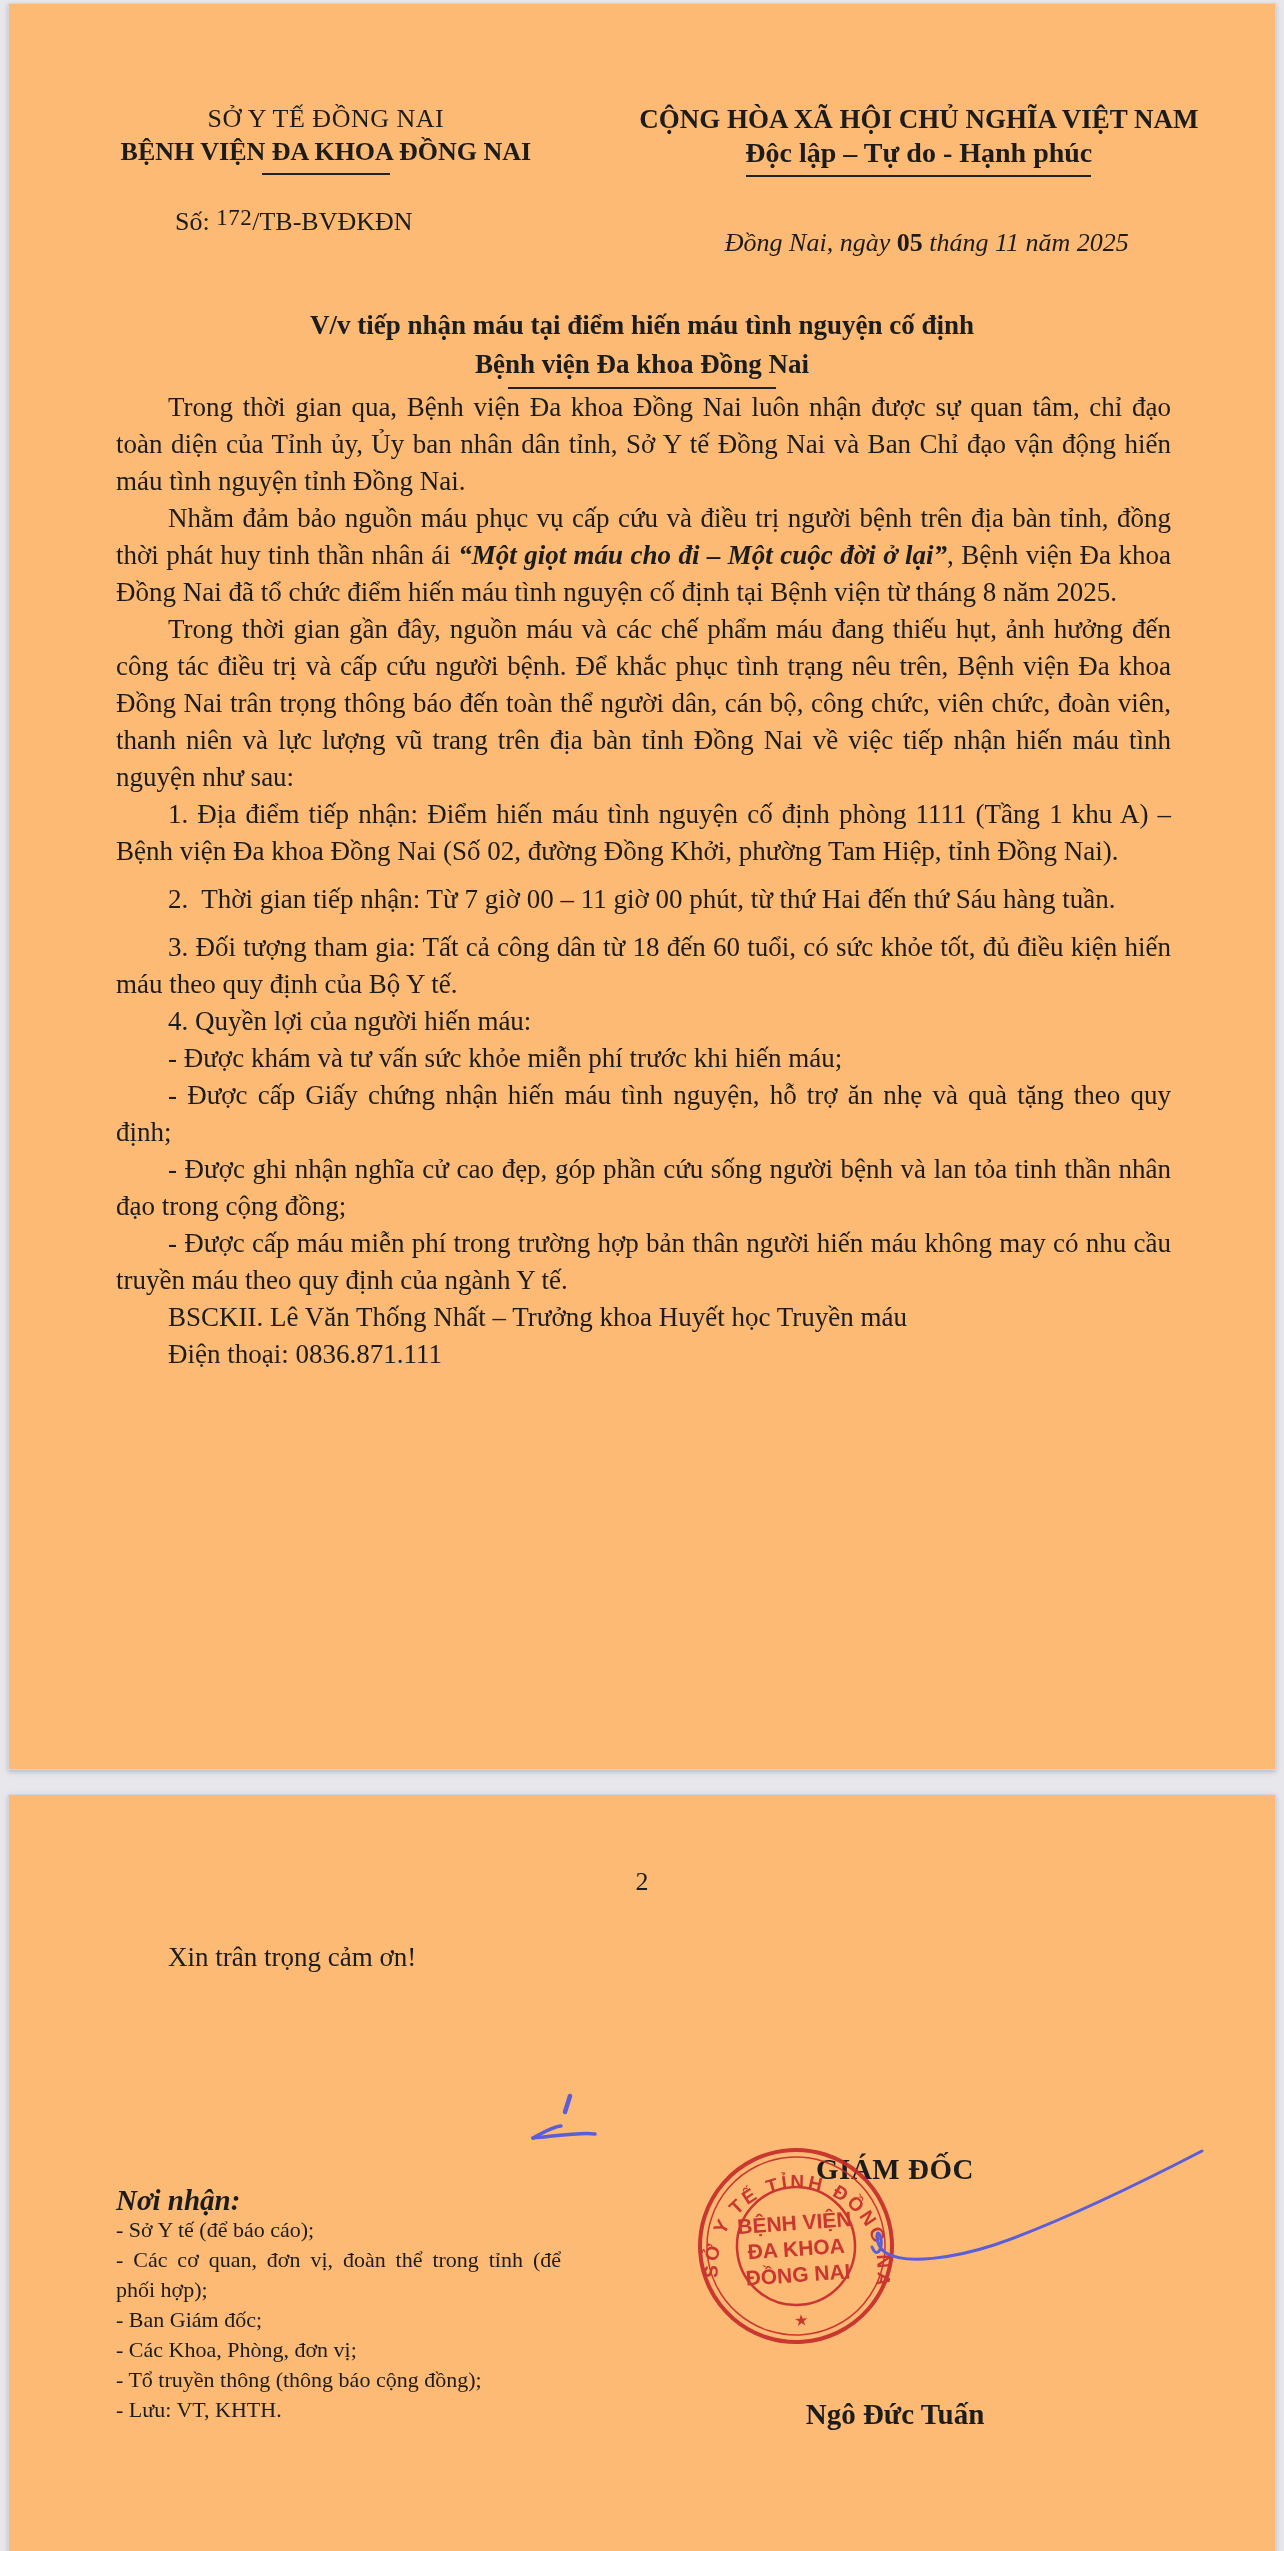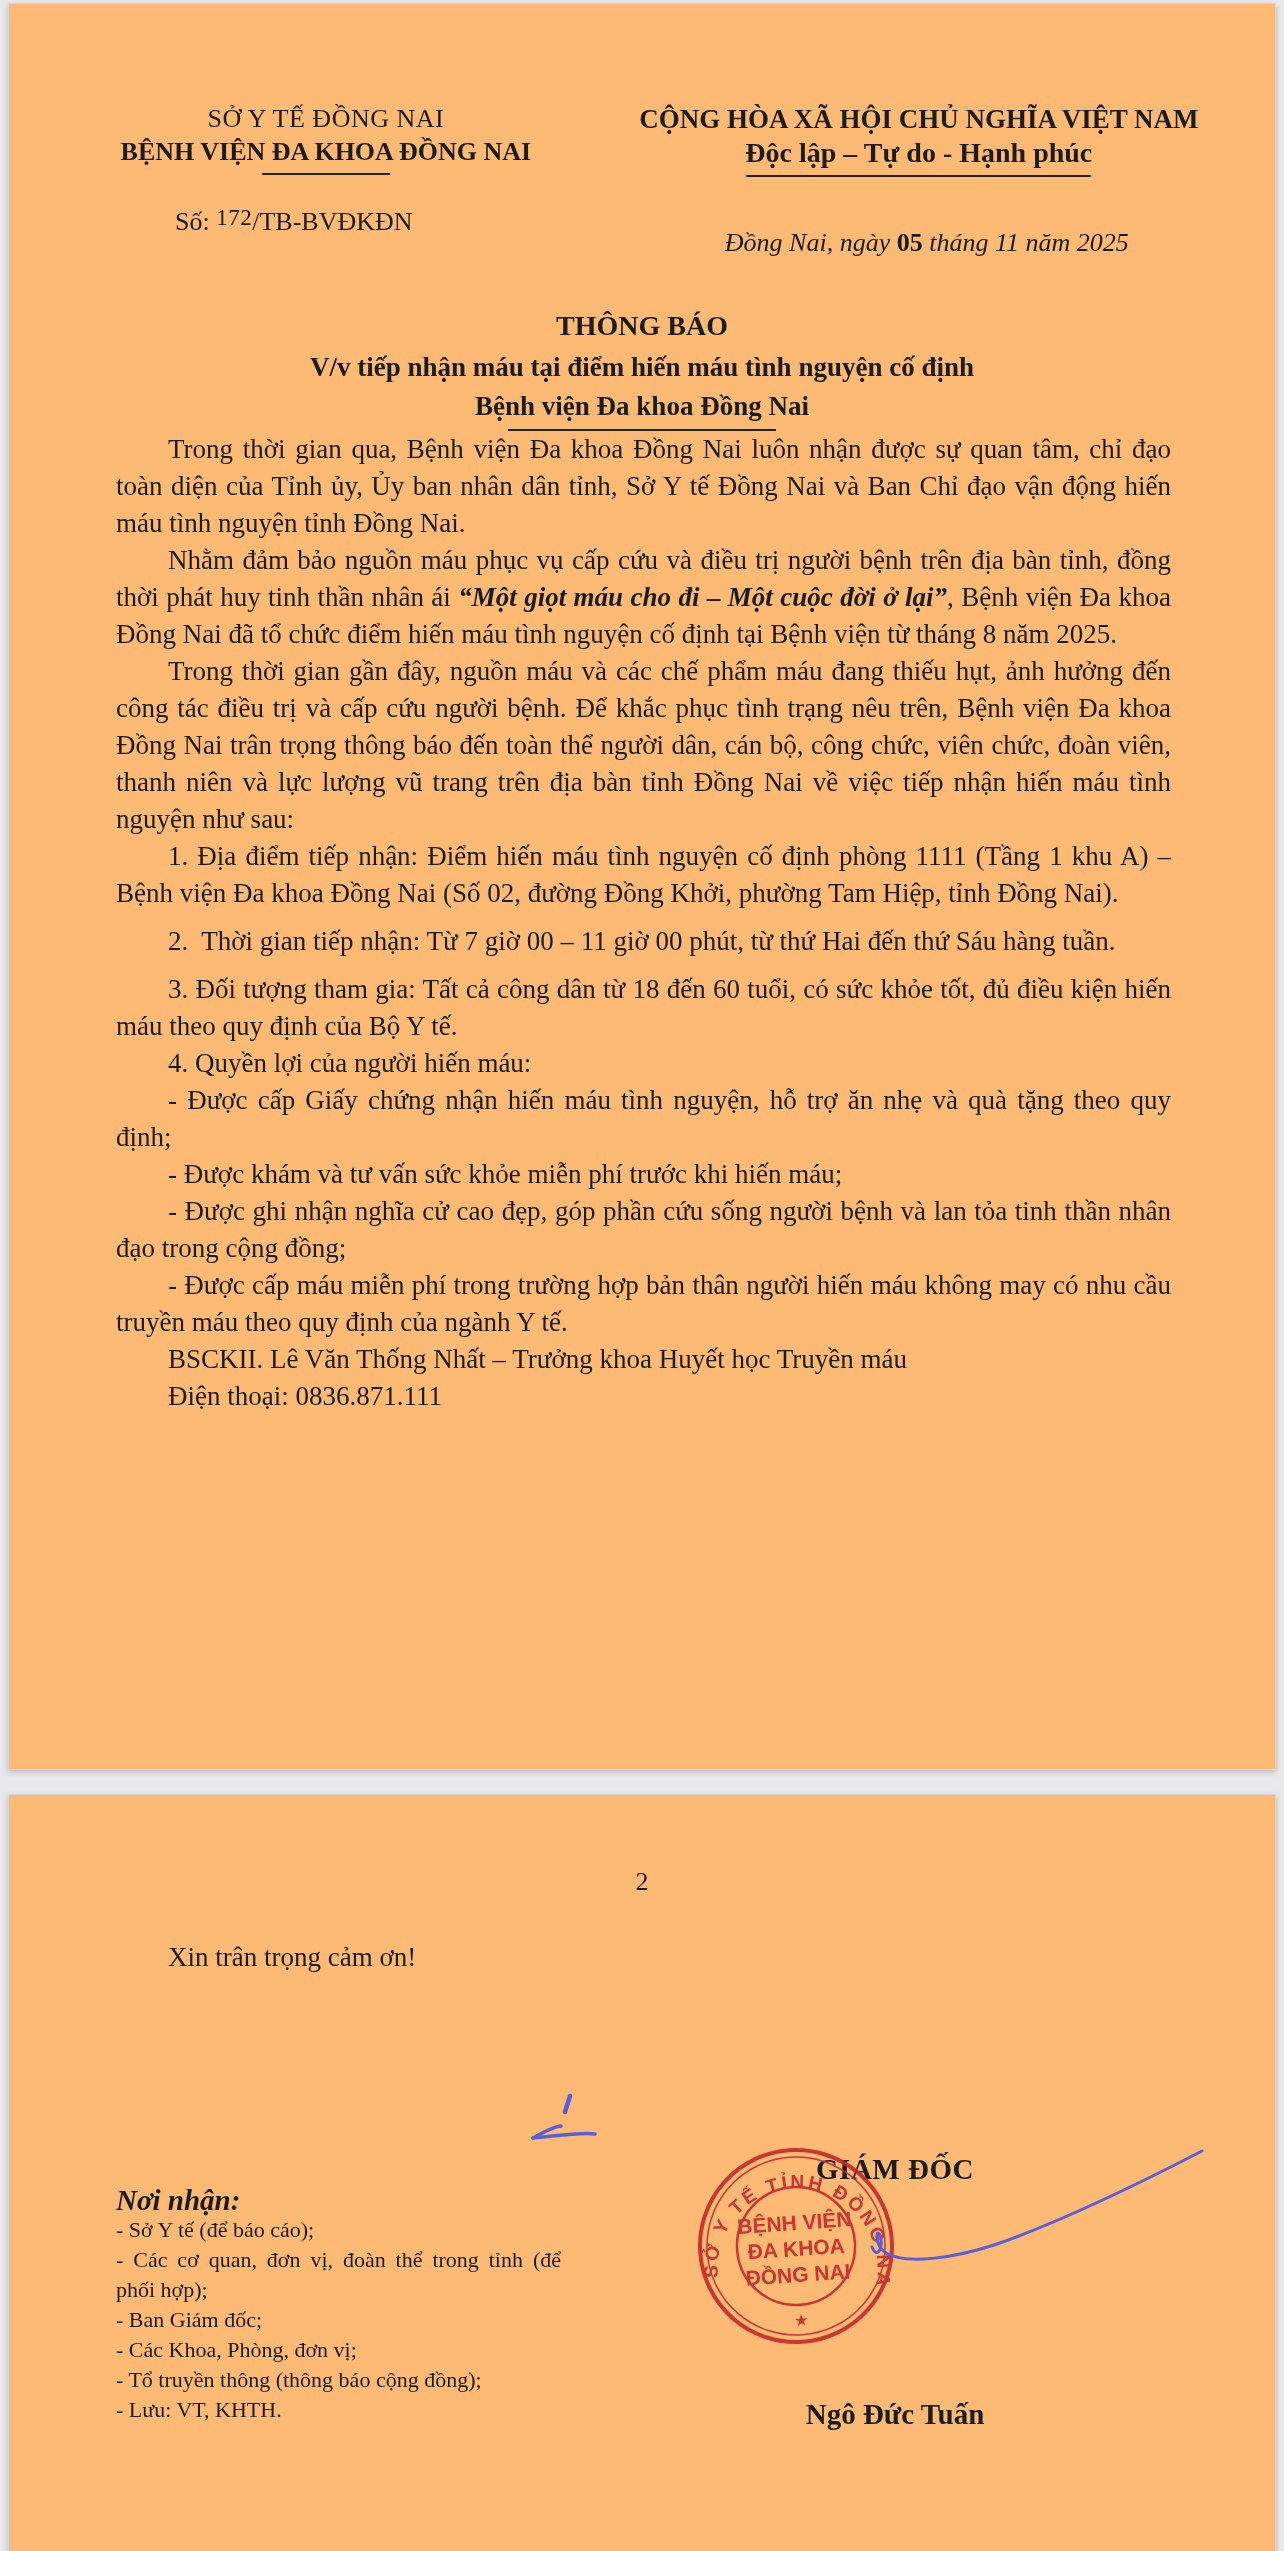--- a/index.html
+++ b/index.html
@@ -82,36 +82,35 @@
     <div class="so-left">
       <span>Số:</span>
       <span class="so-num">172</span><span>/TB-BVĐKĐN</span>
     </div>
     <div class="so-right">
       <span>Đồng Nai, ngày </span><b>05</b><span> tháng 11 năm 2025</span>
     </div>
   </div>
 
   <div class="title-block">
-    <div class="t1">THÔNG BÁO</div>
     <div class="t2">V/v tiếp nhận máu tại điểm hiến máu tình nguyện cố định</div>
     <div class="t3">Bệnh viện Đa khoa Đồng Nai</div>
     <div class="uline uline-title"></div>
   </div>
 
   <div class="body">
     <p class="para">Trong thời gian qua, Bệnh viện Đa khoa Đồng Nai luôn nhận được sự quan tâm, chỉ đạo toàn diện của Tỉnh ủy, Ủy ban nhân dân tỉnh, Sở Y tế Đồng Nai và Ban Chỉ đạo vận động hiến máu tình nguyện tỉnh Đồng Nai.</p>
     <p class="para"><span>Nhằm đảm bảo nguồn máu phục vụ cấp cứu và điều trị người bệnh trên địa bàn tỉnh, đồng thời phát huy tinh thần nhân ái </span><span class="q">“Một giọt máu cho đi – Một cuộc đời ở lại”</span><span>, Bệnh viện Đa khoa Đồng Nai đã tổ chức điểm hiến máu tình nguyện cố định tại Bệnh viện từ tháng 8 năm 2025.</span></p>
     <p class="para">Trong thời gian gần đây, nguồn máu và các chế phẩm máu đang thiếu hụt, ảnh hưởng đến công tác điều trị và cấp cứu người bệnh. Để khắc phục tình trạng nêu trên, Bệnh viện Đa khoa Đồng Nai trân trọng thông báo đến toàn thể người dân, cán bộ, công chức, viên chức, đoàn viên, thanh niên và lực lượng vũ trang trên địa bàn tỉnh Đồng Nai về việc tiếp nhận hiến máu tình nguyện như sau:</p>
     <p class="para">1. Địa điểm tiếp nhận: Điểm hiến máu tình nguyện cố định phòng 1111 (Tầng 1 khu A) – Bệnh viện Đa khoa Đồng Nai (Số 02, đường Đồng Khởi, phường Tam Hiệp, tỉnh Đồng Nai).</p>
     <p class="para mt">2.  Thời gian tiếp nhận: Từ 7 giờ 00 – 11 giờ 00 phút, từ thứ Hai đến thứ Sáu hàng tuần.</p>
     <p class="para mt">3. Đối tượng tham gia: Tất cả công dân từ 18 đến 60 tuổi, có sức khỏe tốt, đủ điều kiện hiến máu theo quy định của Bộ Y tế.</p>
     <p class="para">4. Quyền lợi của người hiến máu:</p>
+    <p class="para">- Được khám và tư vấn sức khỏe miễn phí trước khi hiến máu;</p>
     <p class="para">- Được cấp Giấy chứng nhận hiến máu tình nguyện, hỗ trợ ăn nhẹ và quà tặng theo quy định;</p>
-    <p class="para">- Được khám và tư vấn sức khỏe miễn phí trước khi hiến máu;</p>
     <p class="para">- Được ghi nhận nghĩa cử cao đẹp, góp phần cứu sống người bệnh và lan tỏa tinh thần nhân đạo trong cộng đồng;</p>
     <p class="para">- Được cấp máu miễn phí trong trường hợp bản thân người hiến máu không may có nhu cầu truyền máu theo quy định của ngành Y tế.</p>
     <p class="para">BSCKII. Lê Văn Thống Nhất – Trưởng khoa Huyết học Truyền máu</p>
     <p class="para">Điện thoại: 0836.871.111</p>
   </div>
 </div>
 
 <div class="page page2">
 
   <div class="pagenum">2</div>

